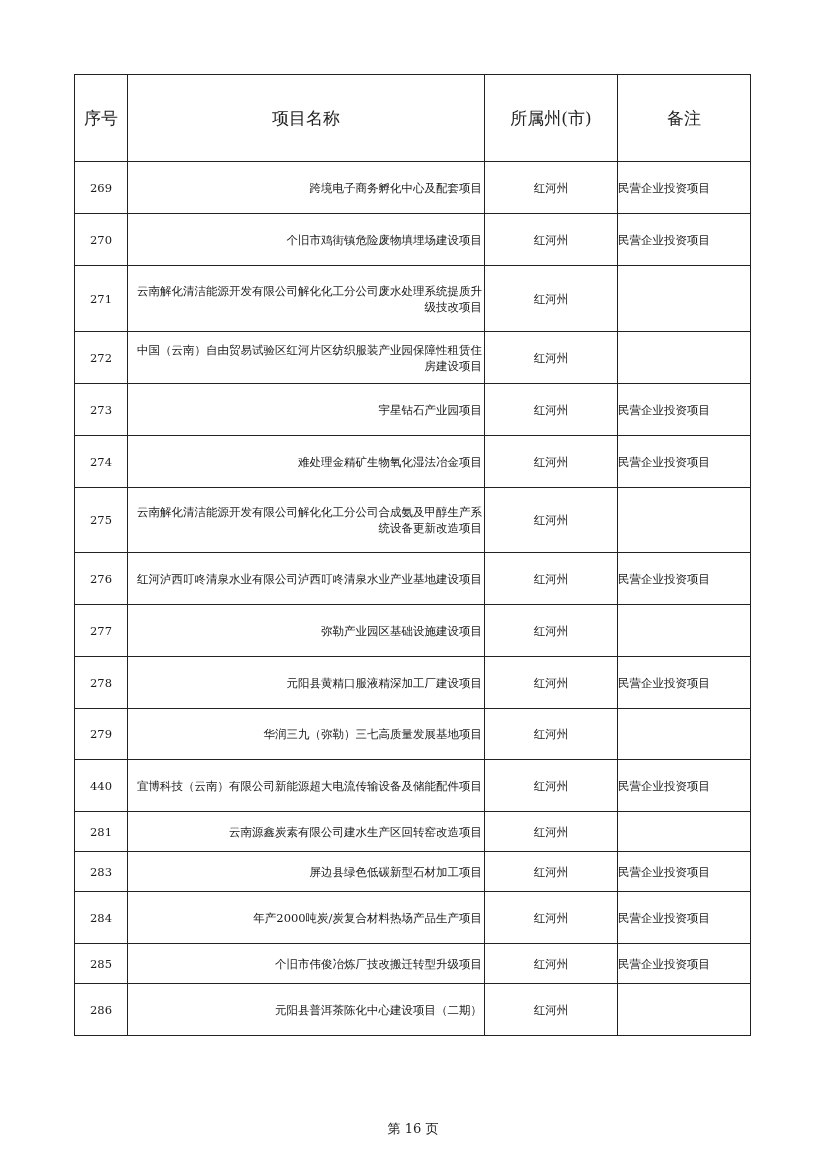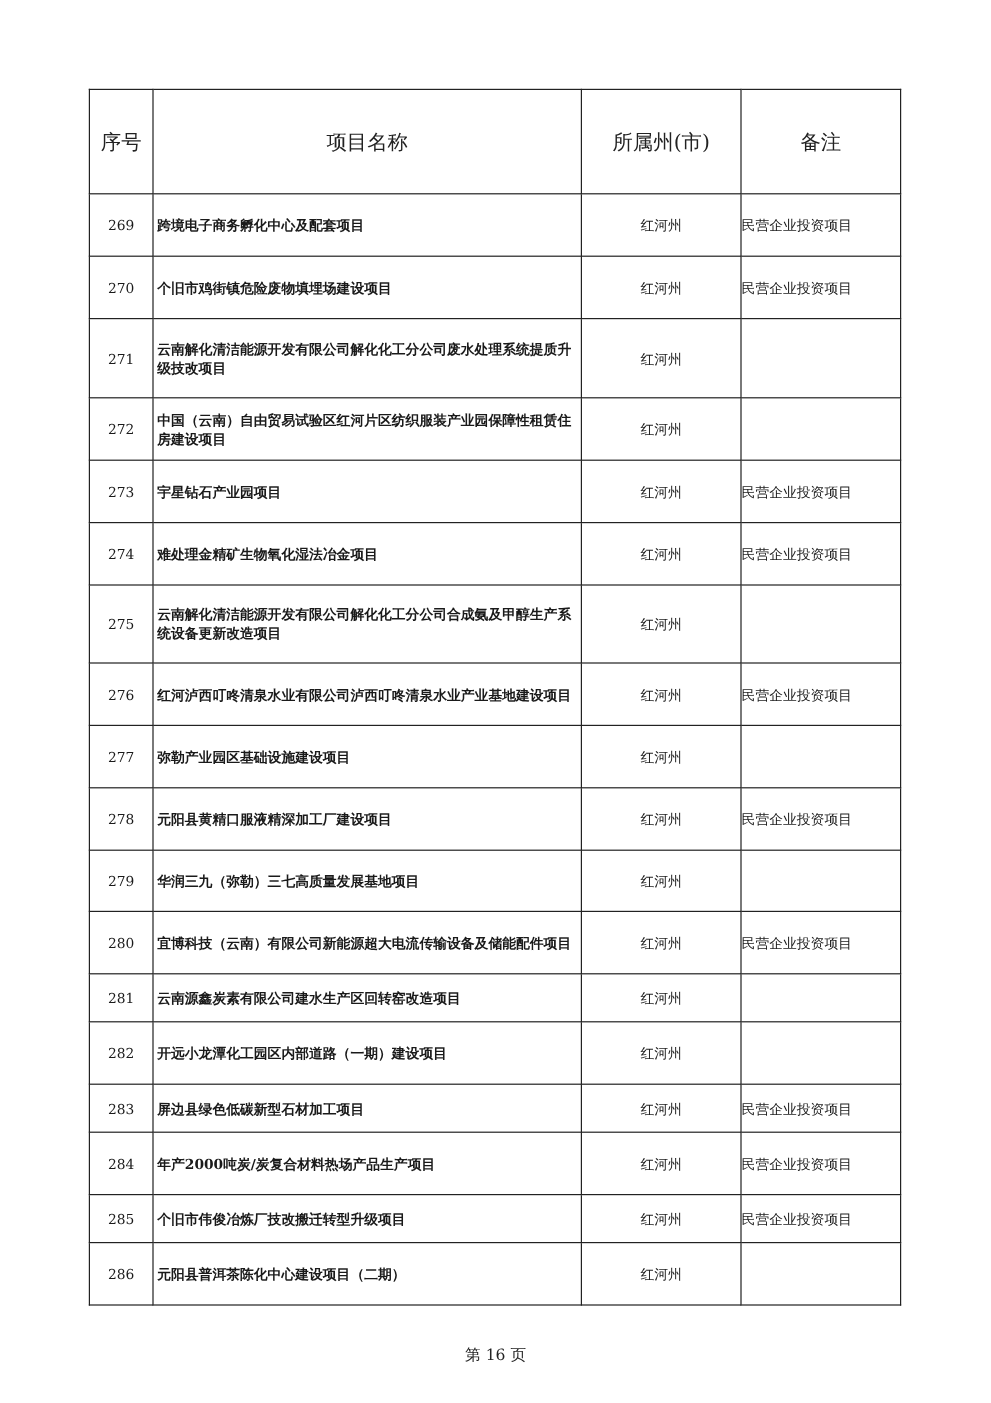--- a/index.html
+++ b/index.html
@@ -4,21 +4,21 @@
 <style>
   html, body { margin:0; padding:0; background:#ffffff; }
   body { width:826px; height:1169px; position:relative; overflow:hidden;
          font-family:"DejaVu Serif", "Liberation Serif", serif; color:#1a1a1a; }
   .tbl { position:absolute; left:74px; top:74px; width:676px;
          border-collapse:collapse; table-layout:fixed; }
   .tbl td, .tbl th { border:1.5px solid #222; padding:0; }
   .tbl th { font-weight:normal; font-size:17px; height:86px; text-align:center; color:#222; }
   .tbl td { font-size:11.5px; line-height:16px; }
   .c-no { text-align:center; }
-  .c-name { text-align:left; padding-left:3px !important; padding-right:2px !important;font-weight:bold; }
+  .c-name { text-align:right; padding-left:3px !important; padding-right:2px !important; }
   .c-region { text-align:center; }
   .c-note { }
   .footer { position:absolute; left:0; width:826px; top:1120px; text-align:center;
             font-size:13px; color:#222; }
 </style>
 </head>
 <body>
 
 <table class="tbl">
   <colgroup>
@@ -96,34 +96,28 @@
         <td class="c-region">红河州</td>
         <td class="c-note">民营企业投资项目</td>
       </tr>
       <tr style="height: 51px;">
         <td class="c-no">279</td>
         <td class="c-name">华润三九（弥勒）三七高质量发展基地项目</td>
         <td class="c-region">红河州</td>
         <td class="c-note"></td>
       </tr>
       <tr style="height: 52px;">
-        <td class="c-no">280</td>
+        <td class="c-no">440</td>
         <td class="c-name">宜博科技（云南）有限公司新能源超大电流传输设备及储能配件项目</td>
         <td class="c-region">红河州</td>
         <td class="c-note">民营企业投资项目</td>
       </tr>
       <tr style="height: 40px;">
         <td class="c-no">281</td>
         <td class="c-name">云南源鑫炭素有限公司建水生产区回转窑改造项目</td>
-        <td class="c-region">红河州</td>
-        <td class="c-note"></td>
-      </tr>
-      <tr style="height: 52px;">
-        <td class="c-no">282</td>
-        <td class="c-name">开远小龙潭化工园区内部道路（一期）建设项目</td>
         <td class="c-region">红河州</td>
         <td class="c-note"></td>
       </tr>
       <tr style="height: 40px;">
         <td class="c-no">283</td>
         <td class="c-name">屏边县绿色低碳新型石材加工项目</td>
         <td class="c-region">红河州</td>
         <td class="c-note">民营企业投资项目</td>
       </tr>
       <tr style="height: 52px;">

